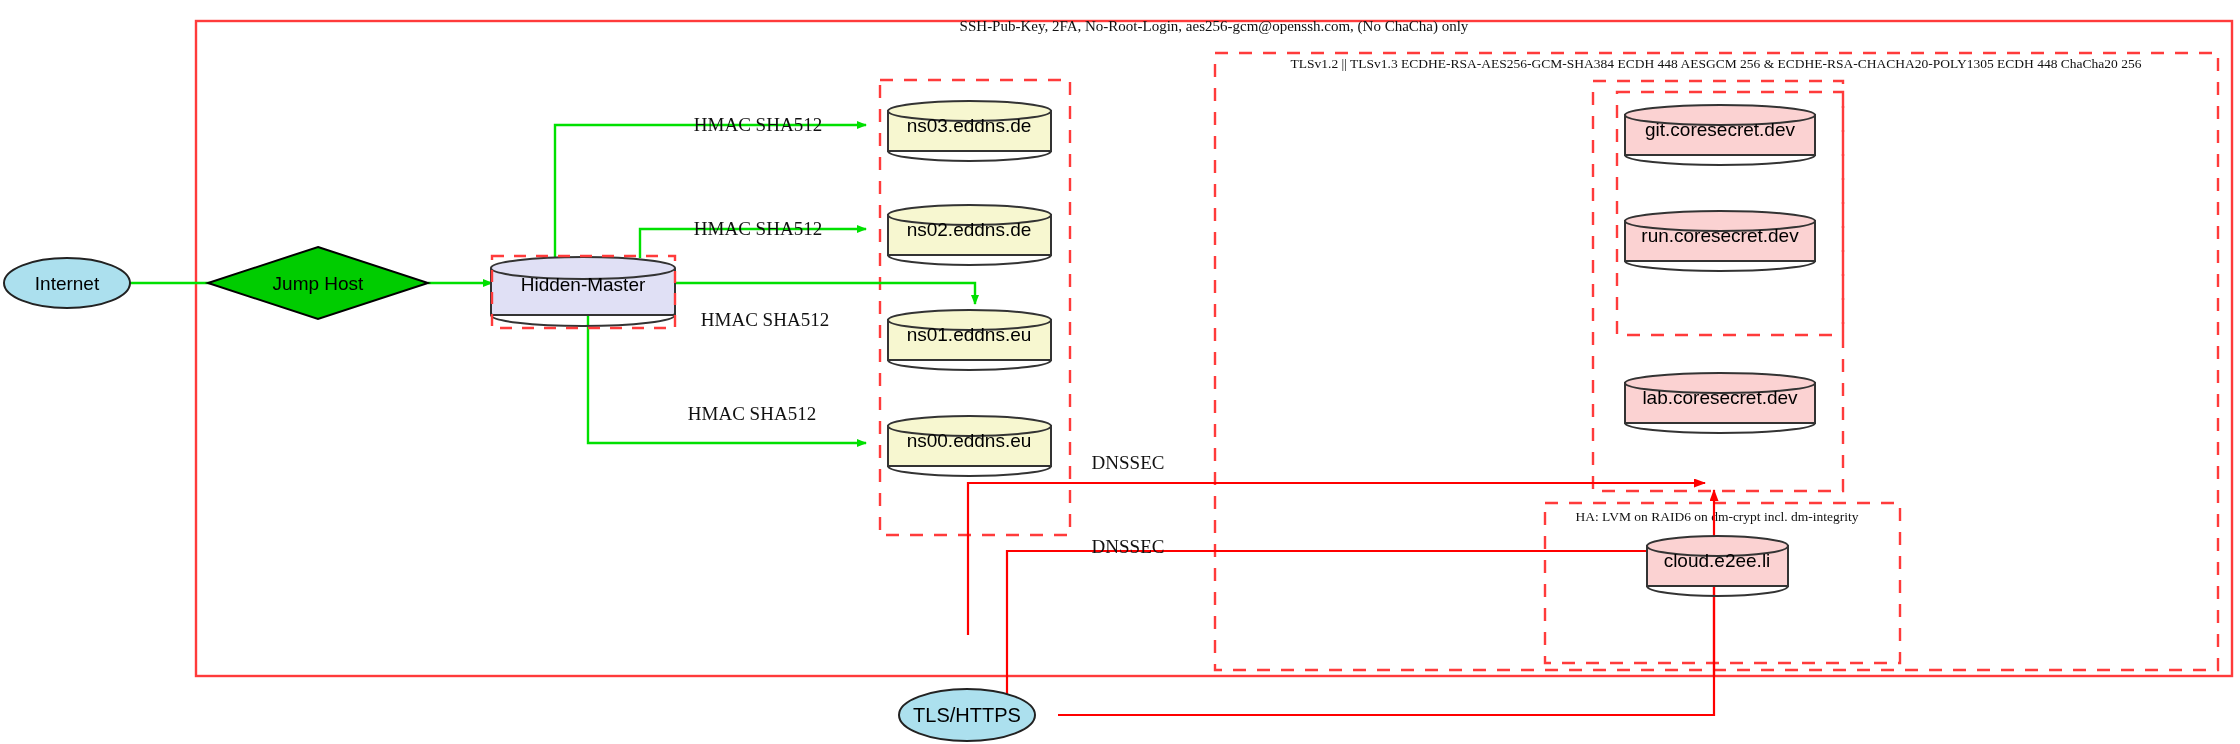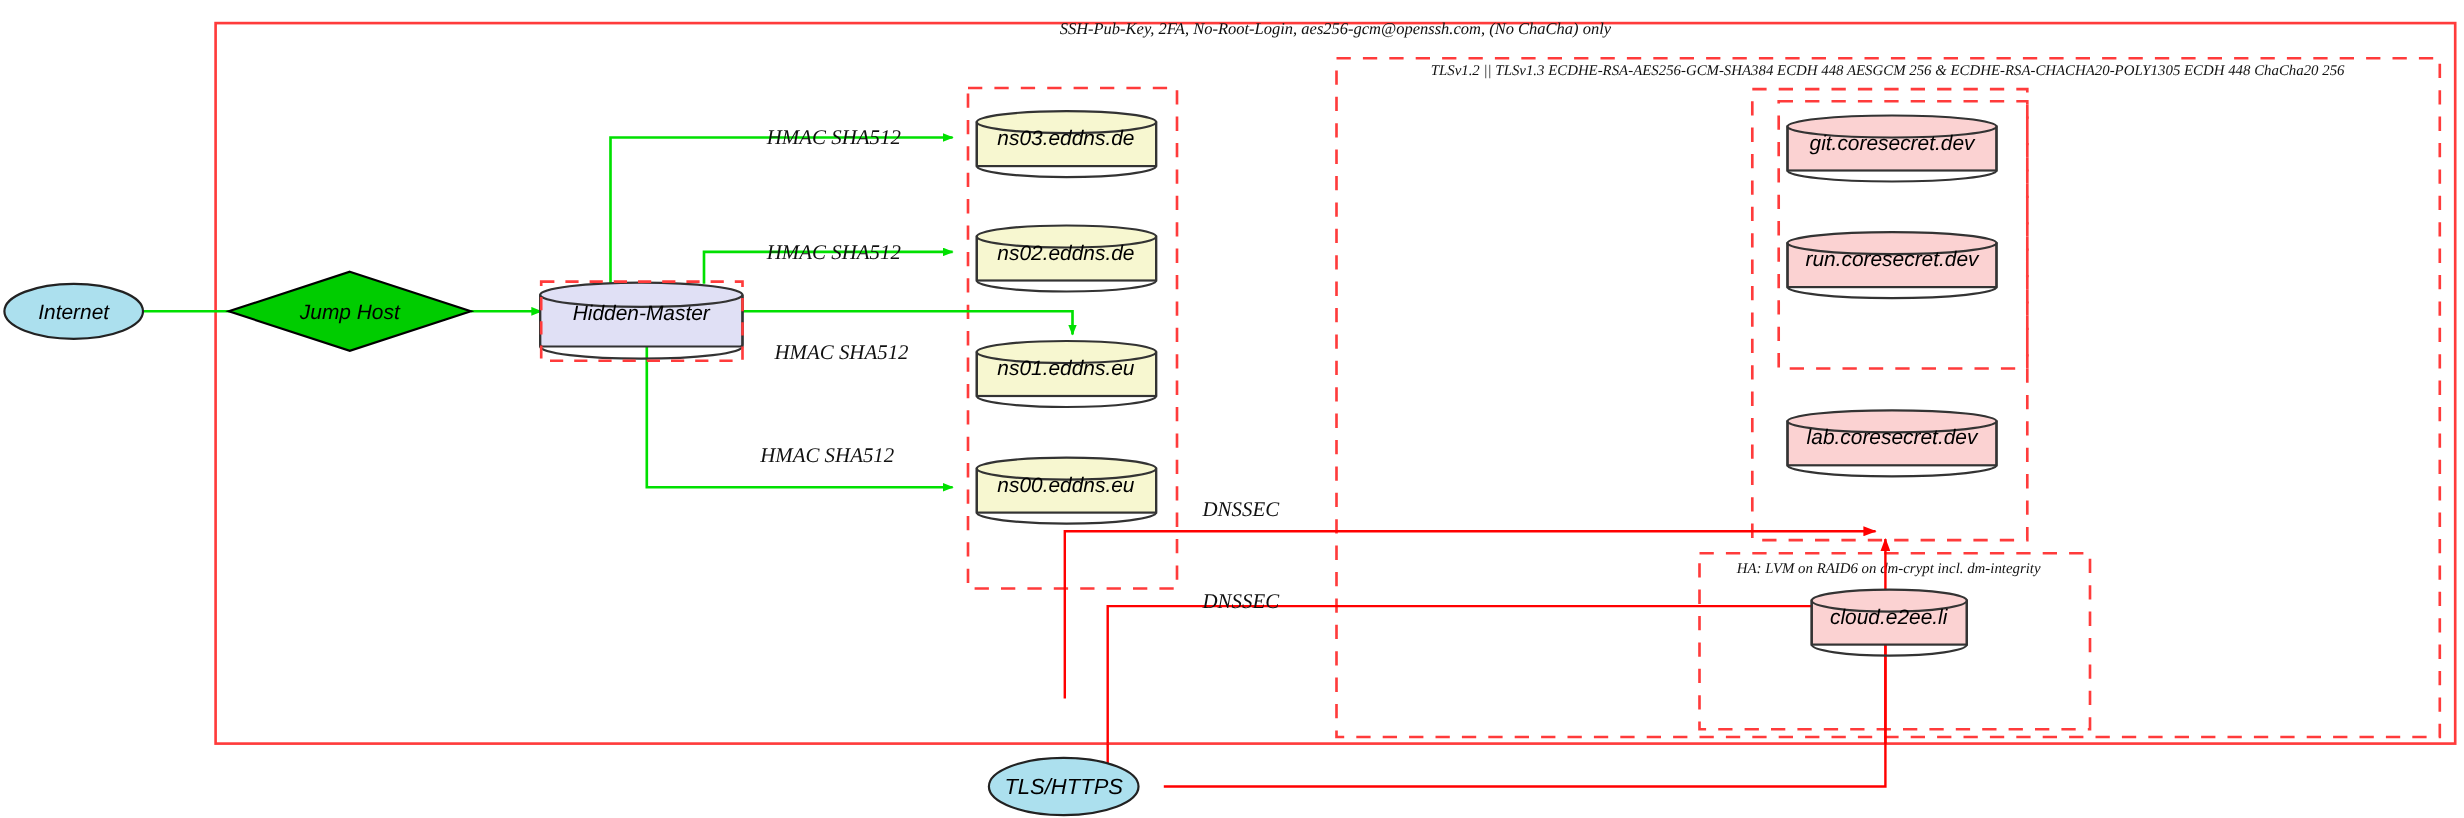--- a/index.html
+++ b/index.html
@@ -1,18 +1,18 @@
 <!DOCTYPE html>
 <html><head>
 <meta charset="utf-8">
 <style>
   html,body{margin:0;padding:0;background:#ffffff;}
   body{width:2240px;height:744px;overflow:hidden;
        font-family:"Liberation Sans",sans-serif;}
-  #canvas{position:relative;width:2240px;height:744px;font-style:italic;}
+  #canvas{position:relative;width:2240px;height:744px;}
   svg#diagram{position:absolute;left:0;top:0;width:2240px;height:744px;}
   .serif-label{font-family:"Liberation Serif",serif;font-size:15px;fill:#111111;}
   .serif-label-sm{font-family:"Liberation Serif",serif;font-size:13.5px;fill:#111111;}
   .edge-label{font-family:"Liberation Serif",serif;font-size:19px;fill:#111111;}
   .node-label{font-family:"Liberation Sans",sans-serif;font-size:19px;fill:#000000;}
   .node-label-lg{font-family:"Liberation Sans",sans-serif;font-size:20px;fill:#000000;}
 </style>
 </head>
 <body>
 

